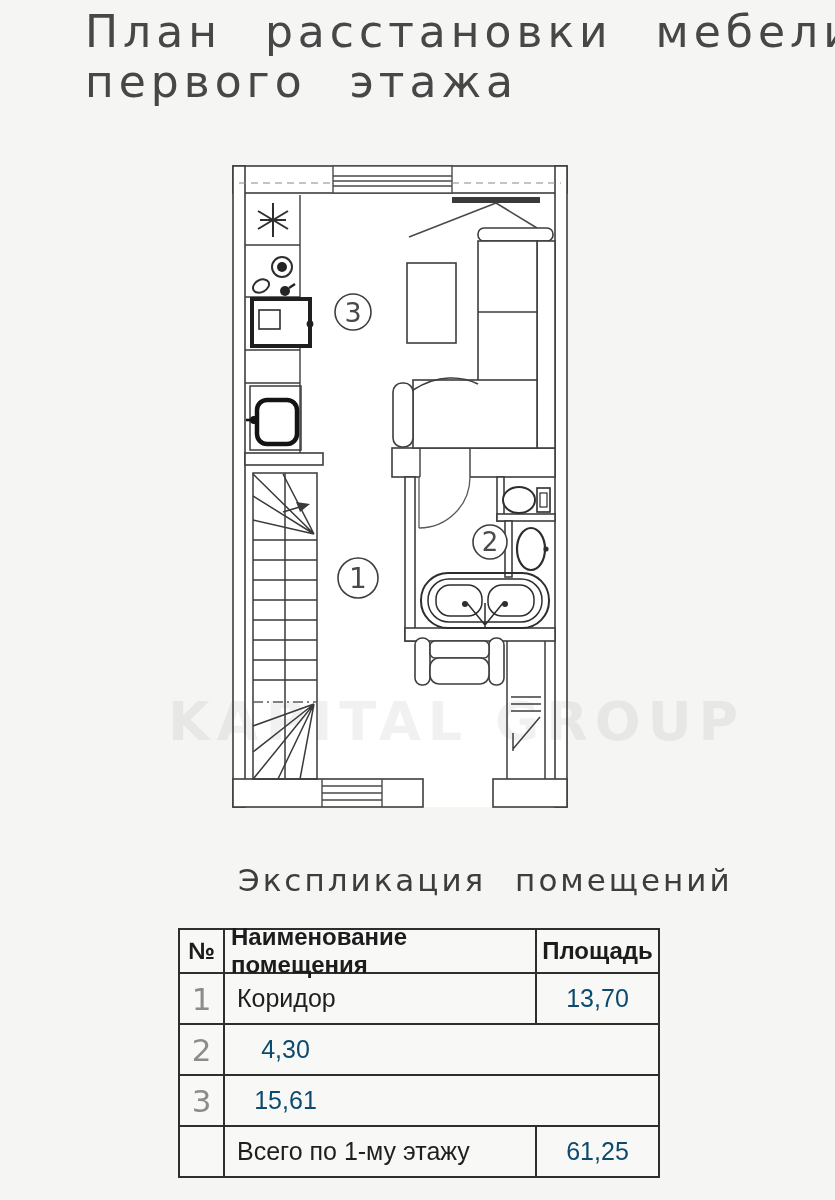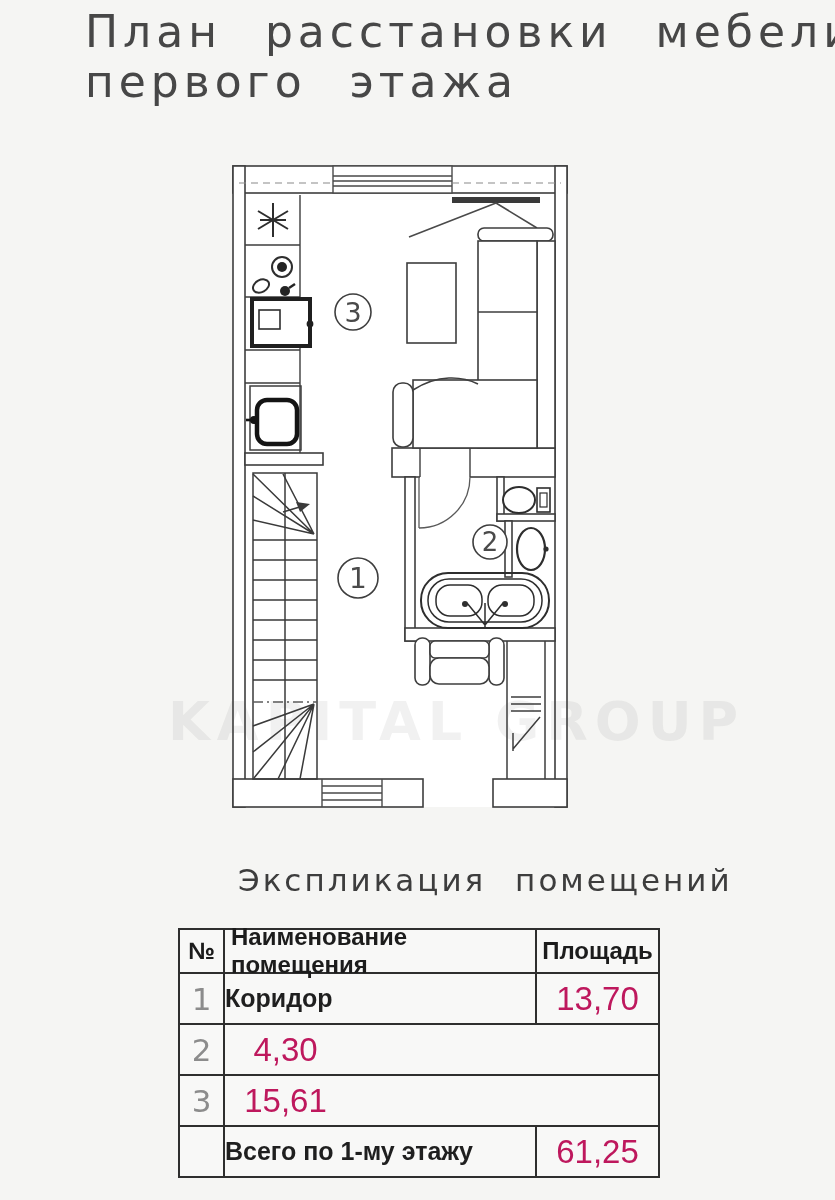--- a/index.html
+++ b/index.html
@@ -39,27 +39,27 @@
   .expl-table{
     position:absolute;left:178px;top:928px;width:478px;
     border:2px solid #2e2e2e;background:rgba(255,255,255,0.35);
     font-family:"Liberation Sans",sans-serif;
   }
   .t-row{display:flex;height:49px;border-bottom:2px solid #2e2e2e;}
   .t-row.header{height:42px;}
   .t-row:last-child{border-bottom:none;text-align:right;}
   .cell{display:flex;align-items:center;box-sizing:border-box;}
   .c-num{width:45px;justify-content:center;border-right:2px solid #2e2e2e;}
-  .c-name{flex:1;border-right:2px solid #2e2e2e;font-weight:bold;}
+  .c-name{flex:1;padding-left:12px;border-right:2px solid #2e2e2e;}
   .c-area{width:121px;justify-content:center;}
   .t-row.header .cell{font-weight:700;font-size:24px;color:#1c1c1c;}
   .t-row.header .c-name{padding-left:6px;}
   .t-row .c-num{font-family:"DejaVu Sans",sans-serif;font-size:31px;color:#8c8c8c;}
   .t-row .c-name{font-size:25px;color:#1f1f1f;}
-  .t-row .c-area{font-size:33px;color:#be185d;}
+  .t-row .c-area{font-size:25px;color:#0c4a6e;}
   .t-row.header .c-num{font-family:"Liberation Sans",sans-serif;font-size:24px;color:#1c1c1c;}
 </style>
 </head>
 <body>
 
 <div class="page">
 
   <div class="title-line l1">План расстановки мебели</div>
   <div class="title-line l2">первого этажа</div>
 

